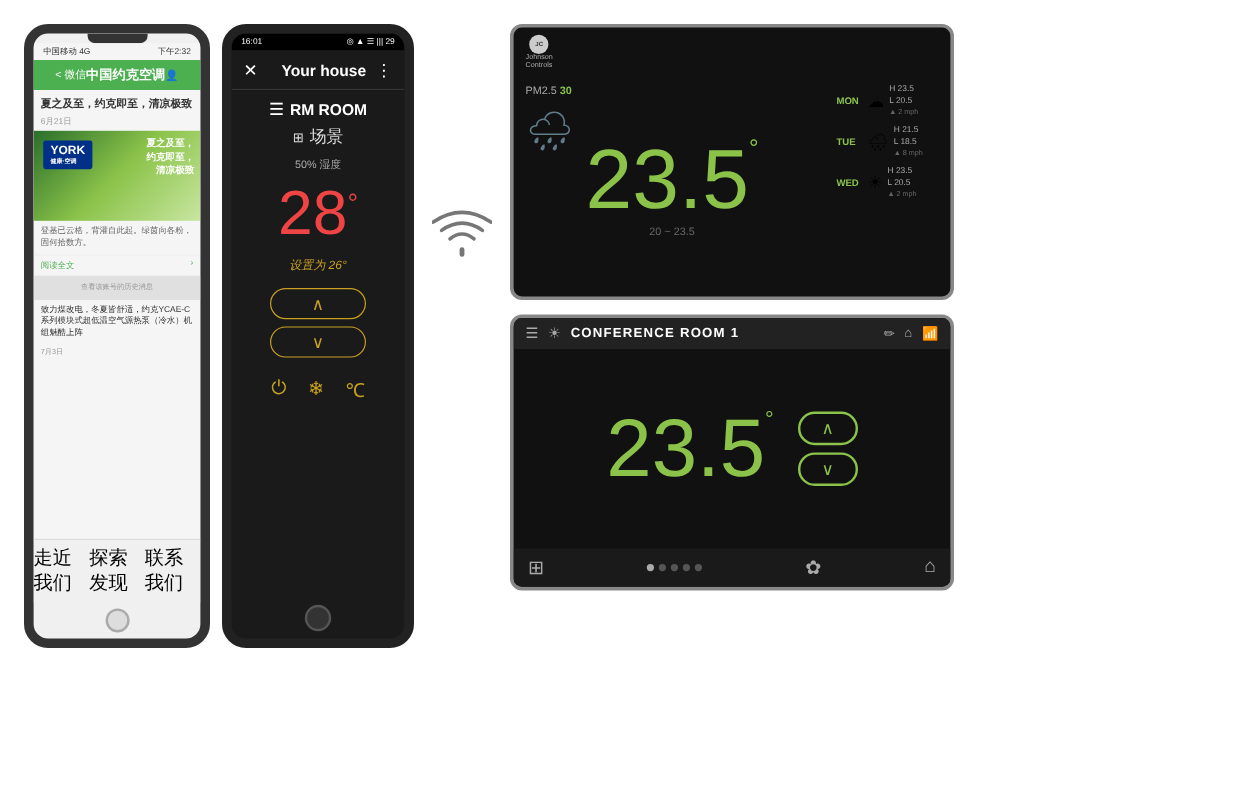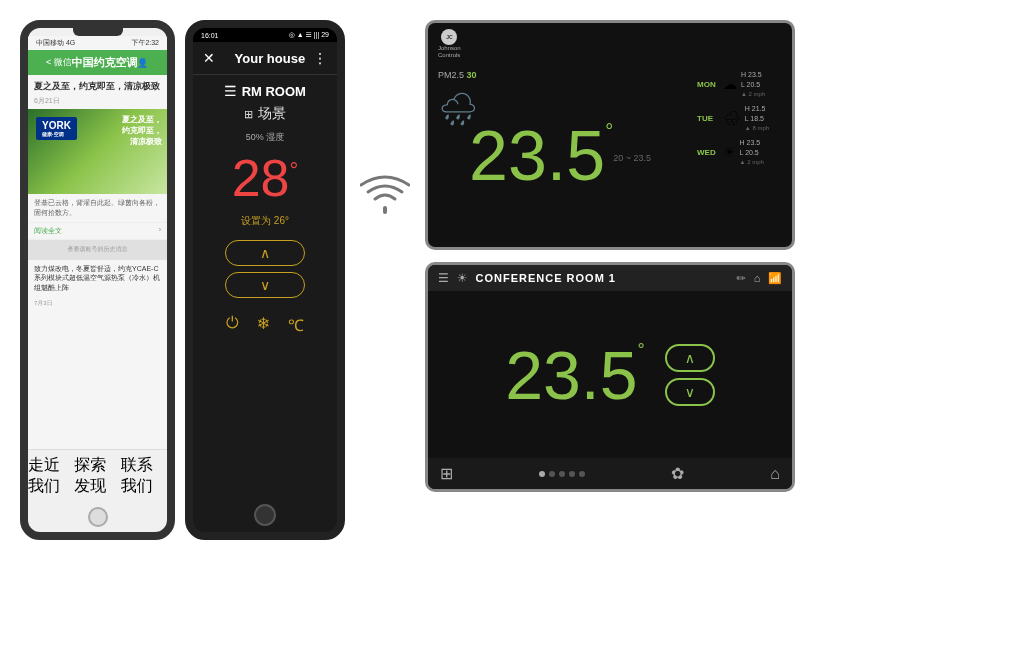--- a/index.html
+++ b/index.html
@@ -78,21 +78,21 @@
       padding: 5px 6px 3px;
       font-weight: bold;
     }
     .phone-1-date {
       font-size: 7px;
       color: #999;
       padding: 0 6px 3px;
     }
     .phone-1-image {
       width: 100%;
-      height: 85px;
+      height: 75px;
       background: linear-gradient(135deg, #2a6e2a, #8bc34a, #c8e6a0);
       position: relative;
       overflow: hidden;
       display: flex;
       align-items: center;
       justify-content: center;
     }
     .york-logo-box {
       background: #003087;
       color: white;
@@ -256,20 +256,21 @@
       line-height: 1;
       margin-bottom: 10px;
     }
     .temp-display sup {
       font-size: 22px;
     }
     .set-temp {
       color: #c8a020;
       font-size: 10px;
       margin-bottom: 12px;
+      font-style: italic;
     }
     .control-btn {
       width: 80px;
       height: 26px;
       border: 1px solid #c8a020;
       border-radius: 13px;
       background: transparent;
       display: flex;
       align-items: center;
       justify-content: center;
@@ -359,21 +360,21 @@
       color: #333;
       font-weight: bold;
     }
     .thermostat-1-body {
       display: flex;
       flex: 1;
     }
     .thermostat-main {
       flex: 1;
       display: flex;
-      flex-direction: row;
+      flex-direction: column;
       align-items: center;
       justify-content: center;
       position: relative;
     }
     .pm25-label {
       position: absolute;
       top: 5px;
       left: 10px;
       color: #aaa;
       font-size: 9px;

